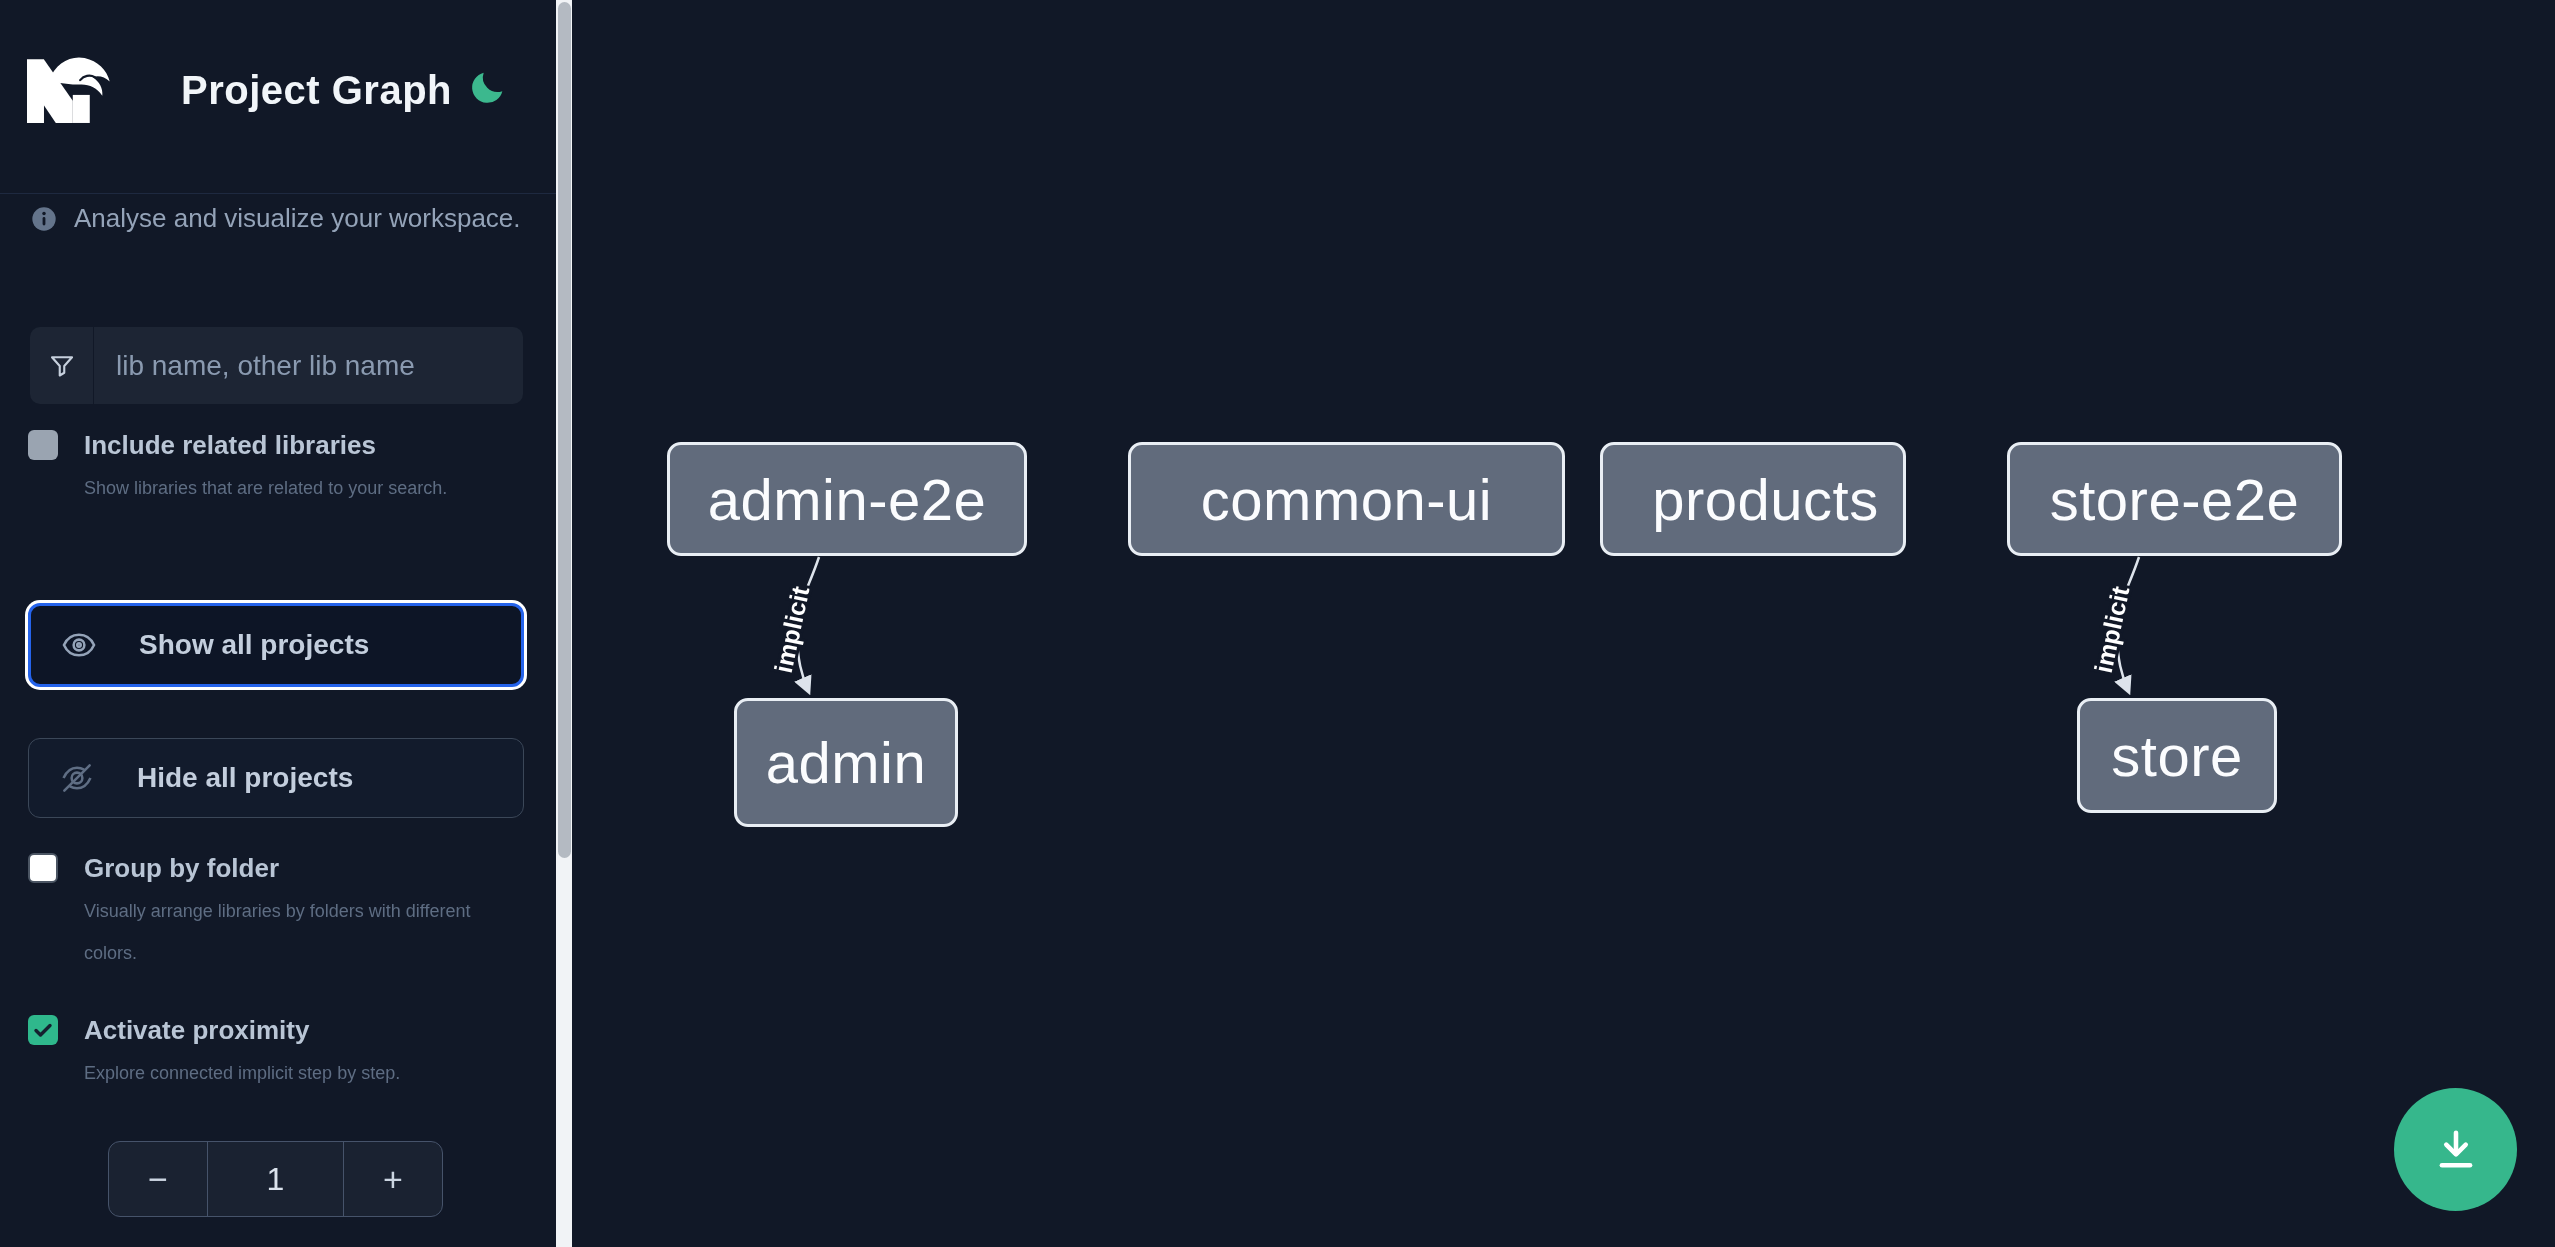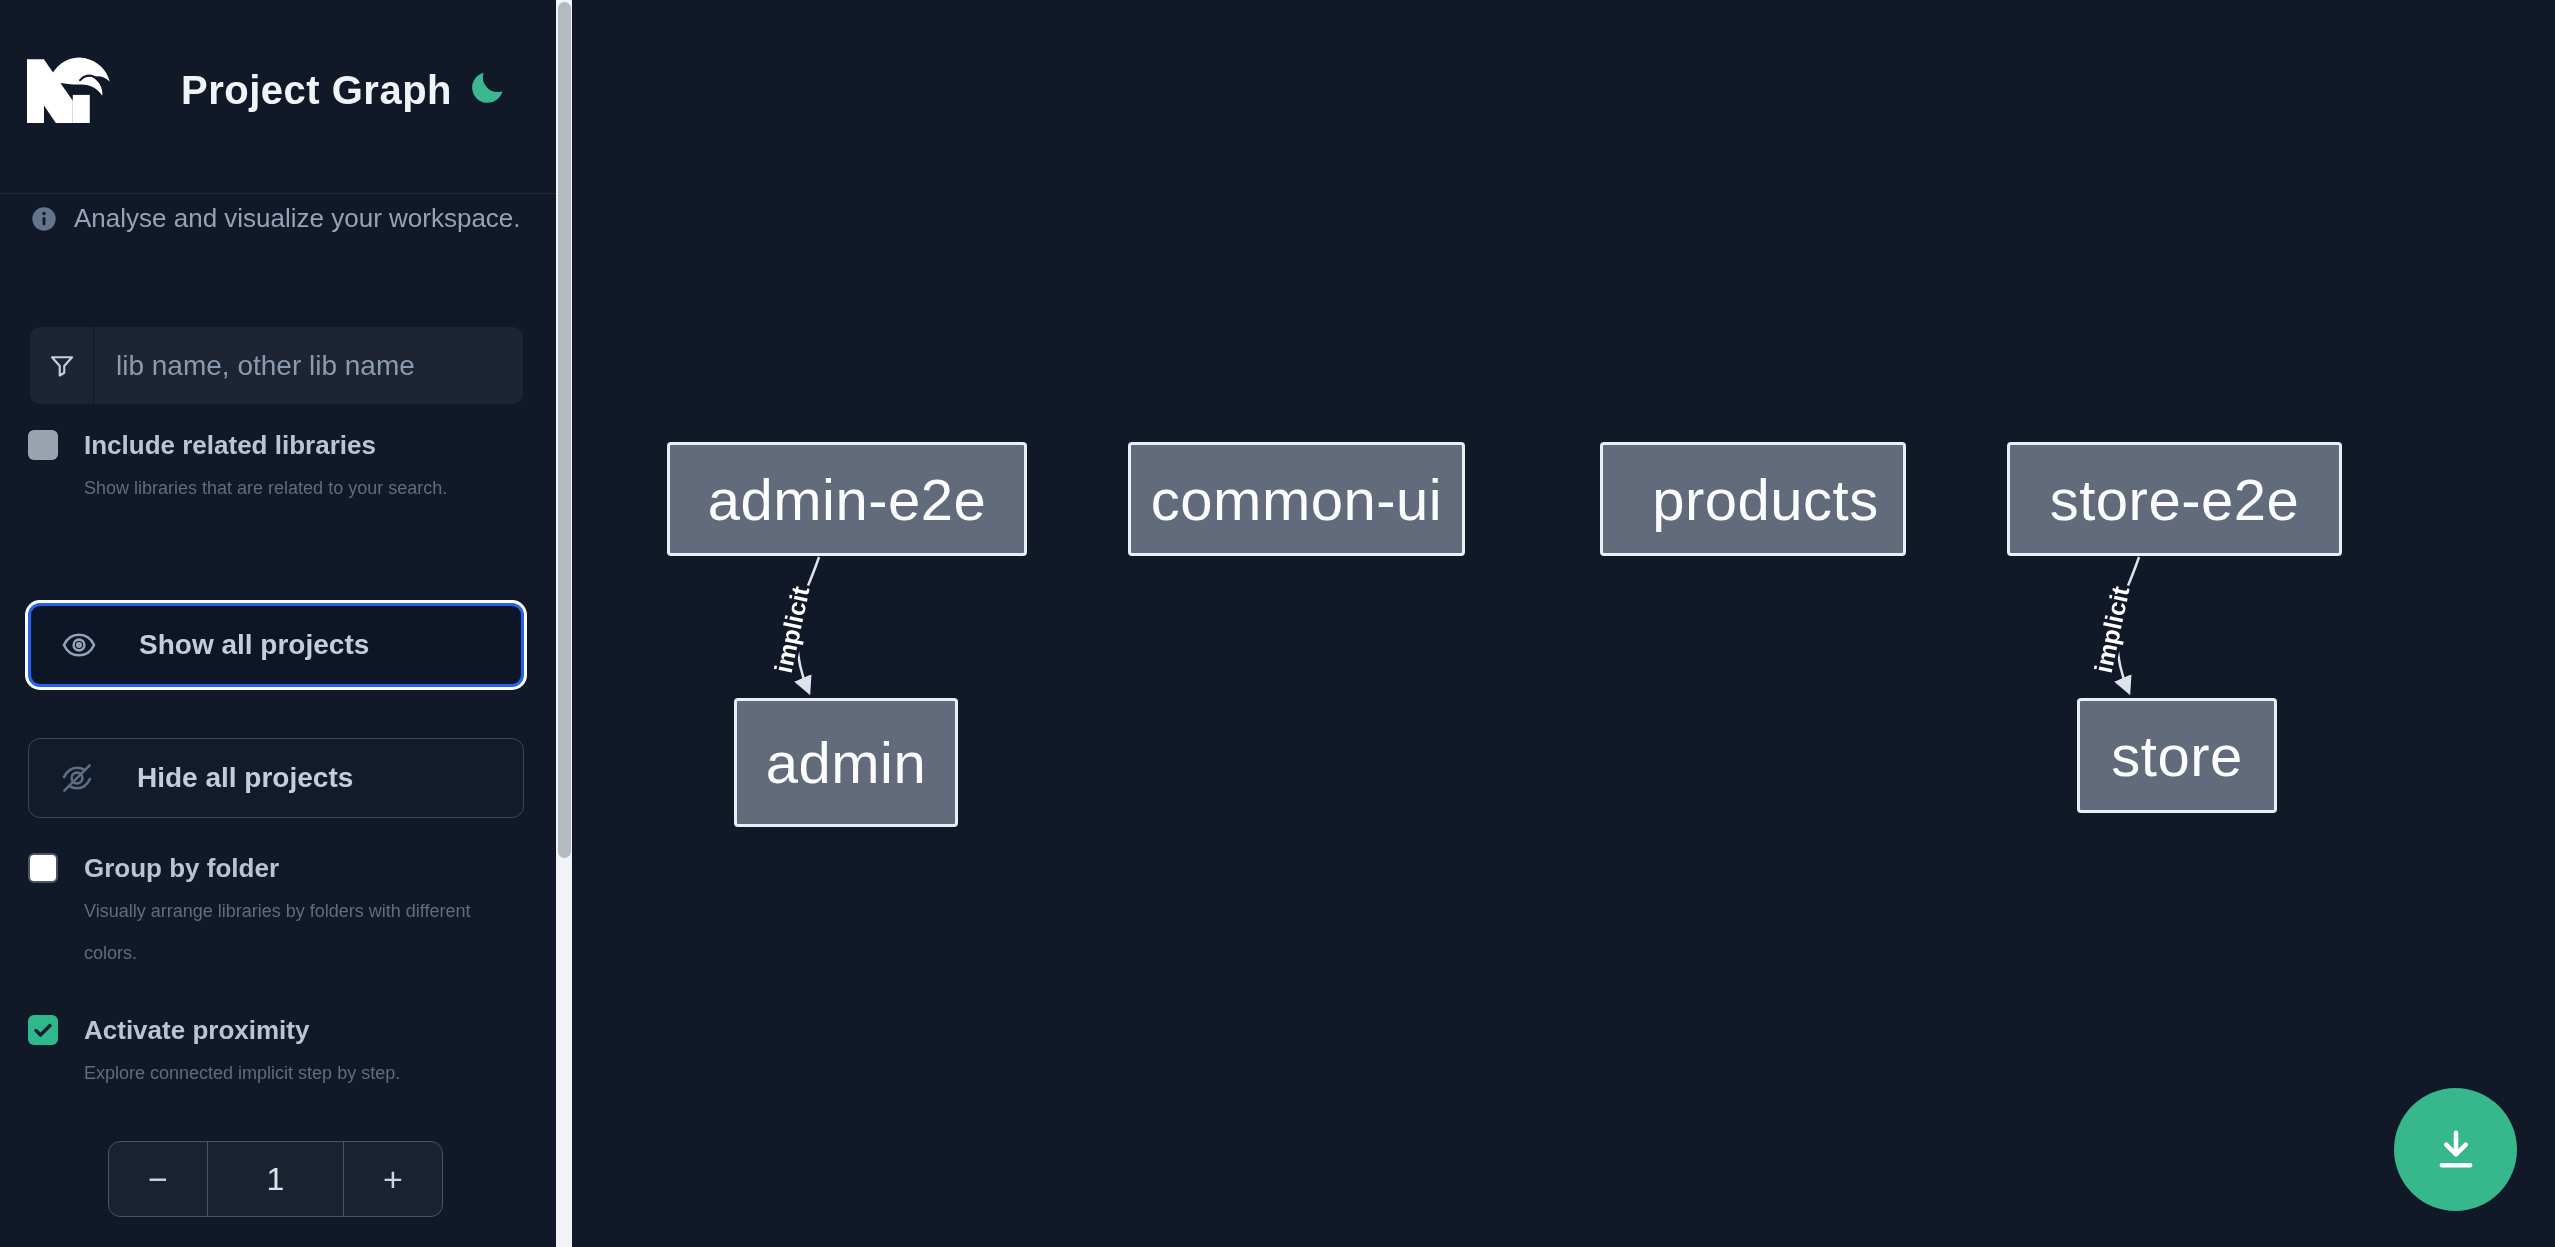--- a/index.html
+++ b/index.html
@@ -96,21 +96,21 @@
   .canvas { position:absolute; left:572px; top:0; width:1983px; height:1247px; background:#111827; }
   .edges-svg { position:absolute; left:0; top:0; width:1983px; height:1247px; }
   .edge { fill:none; stroke:#dde3eb; stroke-width:2.5px; }
   .edge-label {
     fill:#ffffff; stroke:#111827; stroke-width:6px; paint-order:stroke;
     font-family:"Liberation Sans", sans-serif; font-size:25px; font-weight:700;
     text-anchor:middle; dominant-baseline:middle;
   }
   .gnode {
     position:absolute; display:flex; align-items:center; justify-content:center;
-    background:#616b7c; border:3px solid #e9eef4; border-radius:4px;
+    background:#616b7c; border:3px solid #e9eef4; border-radius:14px;
     color:#fbfcfe; font-size:58px; letter-spacing:0.5px; cursor:pointer;
     white-space:nowrap;
   }
 
   .fab {
     position:absolute; left:2394px; top:1088px; width:123px; height:123px;
     border-radius:50%; background:#36b78c; border:none; cursor:pointer;
     display:flex; align-items:center; justify-content:center;
   }
   .fab svg { width:52px; height:52px; }
@@ -223,21 +223,21 @@
         <path d="M0 0 L10 5 L0 10 Z" fill="#dde3eb"></path>
       </marker>
     </defs>
   <path d="M247 557 C236 590 225 603 225 632 C225 660 230 676 236 690" class="edge" marker-end="url(#arrowhead)"></path>
       <text class="edge-label" transform="translate(222 630) rotate(-78)">implicit</text>
       <path d="M1567 557 C1556 590 1545 603 1545 632 C1545 660 1550 676 1556 690" class="edge" marker-end="url(#arrowhead)"></path>
       <text class="edge-label" transform="translate(1542 630) rotate(-78)">implicit</text>
     </svg>
   <div>
       <div class="gnode" style="left: 95px; top: 442px; width: 360px; height: 114px;">admin-e2e</div>
-      <div class="gnode" style="left: 556px; top: 442px; width: 337px; height: 114px;">common-ui</div>
+      <div class="gnode" style="left: 556px; top: 442px; width: 437px; height: 114px;">common-ui</div>
       <div class="gnode" style="left: 1028px; top: 442px; width: 306px; height: 114px; padding-left: 25px;">products</div>
       <div class="gnode" style="left: 1435px; top: 442px; width: 335px; height: 114px;">store-e2e</div>
       <div class="gnode" style="left: 162px; top: 698px; width: 224px; height: 129px;">admin</div>
       <div class="gnode" style="left: 1505px; top: 698px; width: 200px; height: 115px;">store</div>
     </div>
 </div>
 
 <button class="fab">
   <svg viewBox="0 0 24 24" fill="none" stroke="#ffffff" stroke-width="2.1" stroke-linecap="round" stroke-linejoin="round">
     <path d="M12 4v9"></path>

